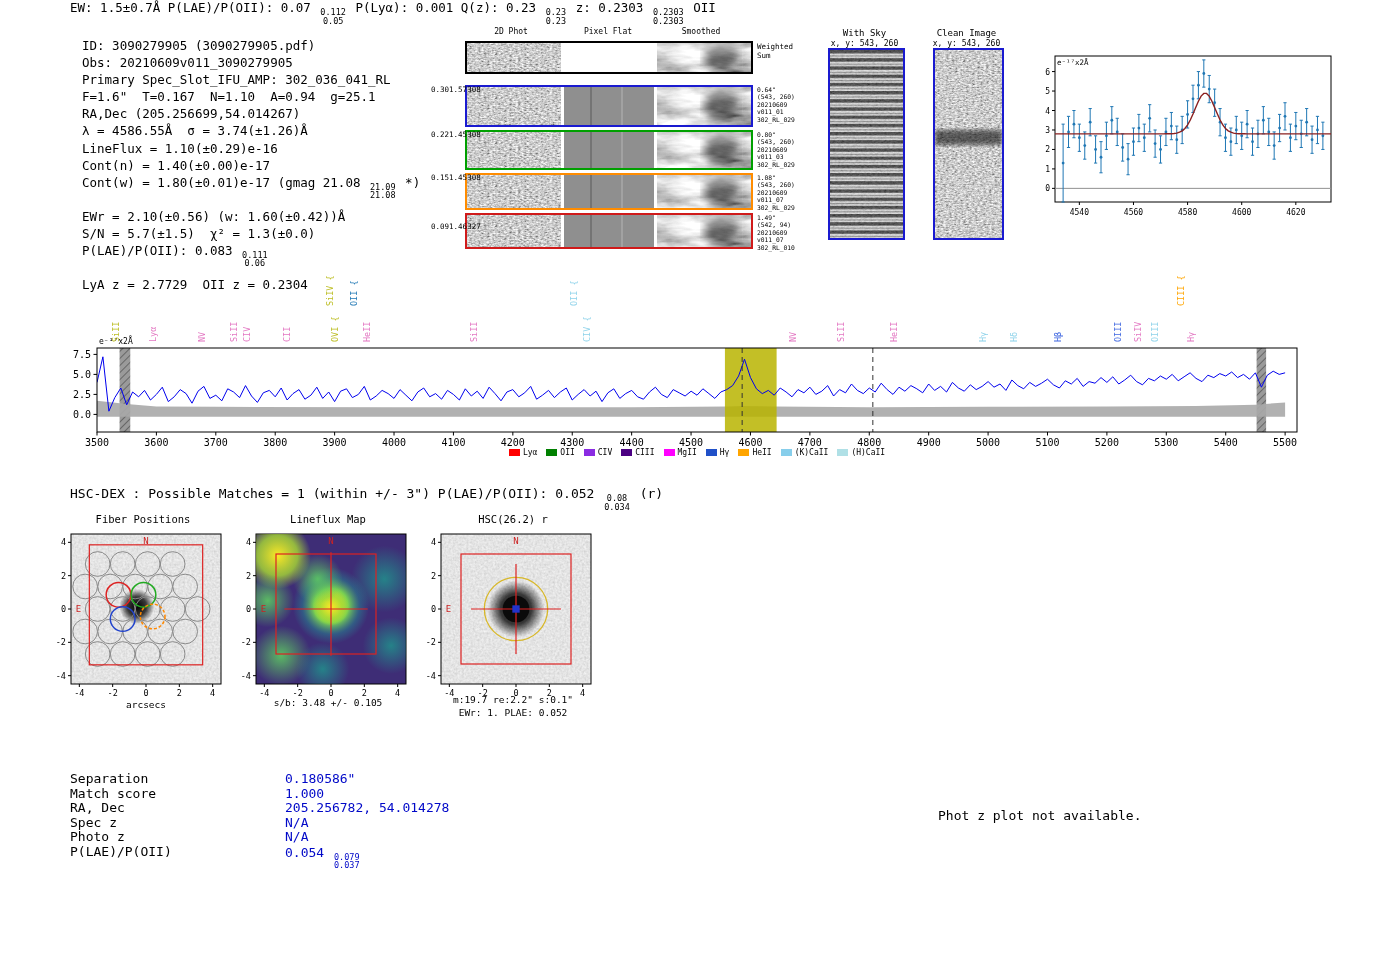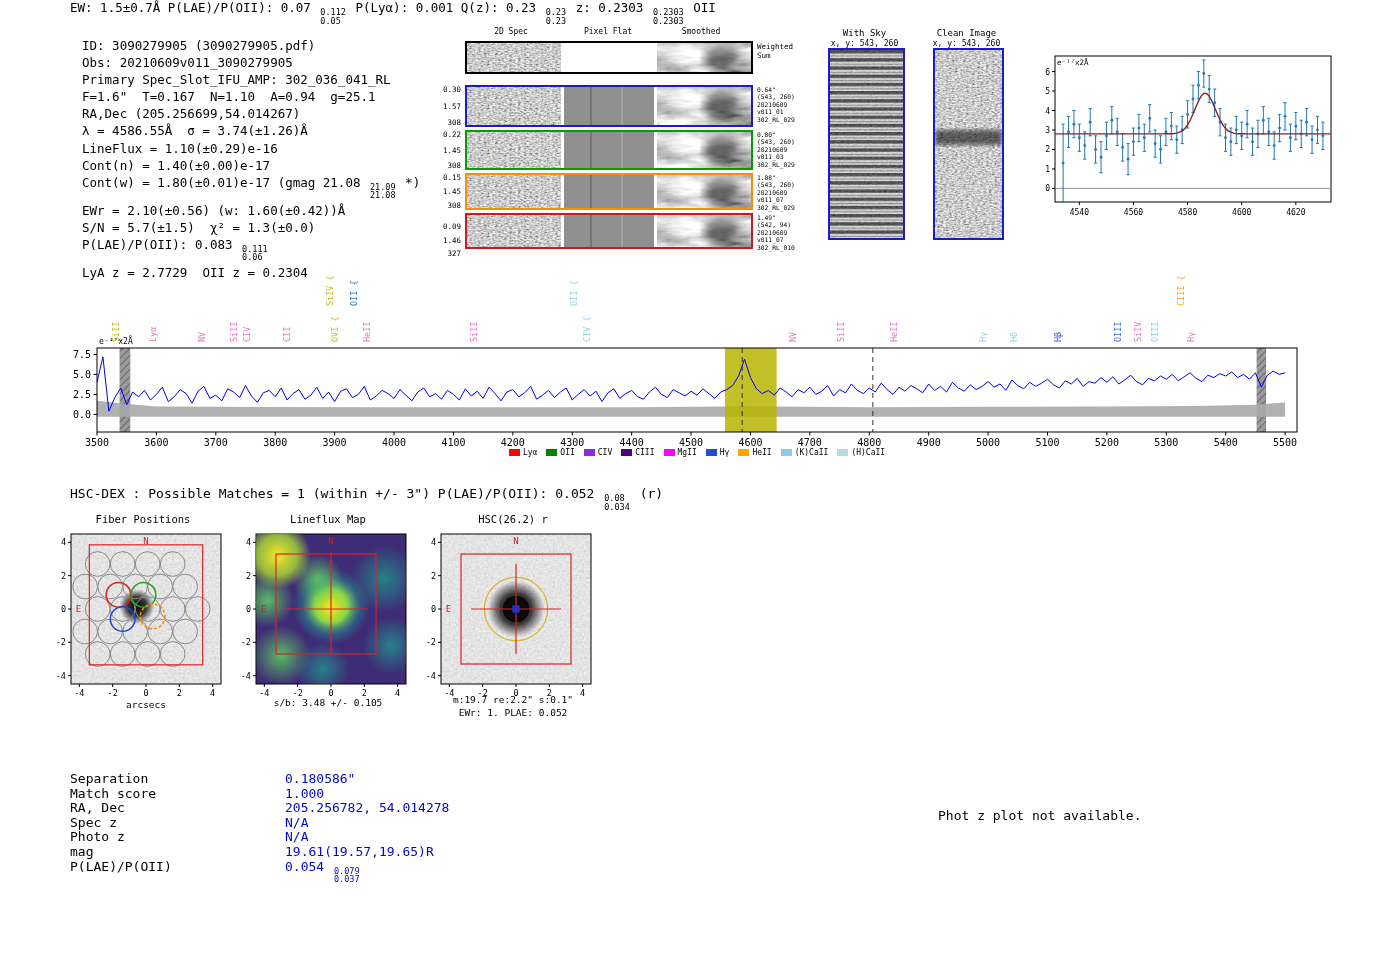--- a/index.html
+++ b/index.html
@@ -1,29 +1,29 @@
 <!DOCTYPE html>
 <html><head>
 <meta charset="utf-8">
 <style>
   html,body{margin:0;padding:0;}
   body{width:1400px;height:953px;background:#fff;position:relative;overflow:hidden;
        font-family:"DejaVu Sans Mono",monospace;color:#000;}
   .abs{position:absolute;}
   svg text{font-family:"DejaVu Sans Mono",monospace;}
   .frac{display:inline-flex;flex-direction:column;font-size:8.5px;line-height:8.5px;
-        vertical-align:-3px;margin:2px 2px;text-align:left;}
+        vertical-align:-3px;margin:8px 2px;text-align:left;align-items:center;}
   #header{left:0;top:2;width:1260px;display:flex;justify-content:space-between;
           font-size:12.5px;padding:0 69px 0 70px;box-sizing:border-box;}
   #info-block{left:82px;top:37px;font-size:12.5px;line-height:17.1px;white-space:pre;}
   .iline{white-space:pre;}
   .cut-hdr{position:absolute;top:0;font-size:8px;text-align:center;width:94px;}
   .cutrow{position:absolute;left:0;box-sizing:border-box;}
   .cutlab-l{position:absolute;width:30px;text-align:right;font-size:7.5px;
-            display:flex;flex-direction:column;justify-content:space-between;}
+            display:flex;flex-direction:row;justify-content:space-between;}
   .cutlab-r{position:absolute;font-size:6.3px;line-height:7.4px;white-space:pre;}
   .sky-title{position:absolute;font-size:9px;text-align:center;}
   .sky-coord{position:absolute;font-size:8px;text-align:center;}
   #hscdex{left:70px;top:486px;font-size:13px;}
   .panel-title{position:absolute;font-size:10.5px;text-align:center;width:180px;}
   .panel-cap{position:absolute;font-size:9.5px;text-align:center;width:200px;}
   #spec-legend{position:absolute;left:97px;top:448px;width:1200px;display:flex;
                justify-content:center;gap:9px;font-size:8px;align-items:center;}
   .leg{display:flex;align-items:center;gap:3px;}
   .leg .sw{width:11px;height:7px;display:inline-block;}
@@ -119,21 +119,21 @@
         <span>0.23</span>
       </span>  z: 0.2303 <span class="frac">
         <span>0.2303</span>
         <span>0.2303</span>
       </span> OII</span>
 </div>
 
 <div id="info-block" class="abs"><div class="iline">ID: 3090279905 (3090279905.pdf)</div><div class="iline">Obs: 20210609v011_3090279905</div><div class="iline">Primary Spec_Slot_IFU_AMP: 302_036_041_RL</div><div class="iline">F=1.6"  T=0.167  N=1.10  A=0.94  g=25.1</div><div class="iline">RA,Dec (205.256699,54.014267)</div><div class="iline">λ = 4586.55Å  σ = 3.74(±1.26)Å</div><div class="iline">LineFlux = 1.10(±0.29)e-16</div><div class="iline">Cont(n) = 1.40(±0.00)e-17</div><div class="iline">Cont(w) = 1.80(±0.01)e-17 (gmag 21.08 <span class="frac"><span>21.09</span><span>21.08</span></span> *)</div><div class="iline">EWr = 2.10(±0.56) (w: 1.60(±0.42))Å</div><div class="iline">S/N = 5.7(±1.5)  χ² = 1.3(±0.0)</div><div class="iline">P(LAE)/P(OII): 0.083 <span class="frac"><span>0.111</span><span>0.06</span></span></div><div class="iline">LyA z = 2.7729  OII z = 0.2304</div></div>
 
 <div id="cutouts" class="abs" style="left:465px;top:27px;width:360px;height:230px;">
-    <div class="cut-hdr" style="left: -1px;">2D Spec</div>
+    <div class="cut-hdr" style="left: -1px;">2D Phot</div>
     <div class="cut-hdr" style="left: 96px;">Pixel Flat</div>
     <div class="cut-hdr" style="left: 189px;">Smoothed</div>
     <div class="cutrow" style="top: 14px; width: 288px; height: 33px; border: 2px solid rgb(0, 0, 0);"><svg width="284" height="29">
         <rect x="0" y="0" width="94" height="29" fill="#909090" filter="url(#nfine)"></rect>
         <rect x="97" y="0" width="90" height="29" fill="#ffffff"></rect>
         <rect x="190" y="0" width="94" height="29" fill="#909090" filter="url(#nsmooth)"></rect>
         <ellipse cx="253.92000000000002" cy="14.5" rx="16.919999999999998" ry="13.05" fill="#000" opacity="0.45" filter="url(#blur4)"></ellipse>
         <ellipse cx="216.32" cy="13.05" rx="14.1" ry="11.600000000000001" fill="#fff" opacity="0.3" filter="url(#blur4)"></ellipse>
       </svg></div>
     <div class="cutlab-r" style="left: 292px; top: 15px; font-size: 7.5px; line-height: 9px;">Weighted
@@ -756,24 +756,20 @@
     </div>
     <div class="mrow">
       <span class="ml">Spec z</span>
       <span class="mv">N/A</span>
     </div>
     <div class="mrow">
       <span class="ml">Photo z</span>
       <span class="mv">N/A</span>
     </div>
     <div class="mrow">
-      <span class="ml">mag</span>
-      <span class="mv">19.61(19.57,19.65)R</span>
-    </div>
-    <div class="mrow">
       <span class="ml">P(LAE)/P(OII)</span>
       <span class="mv">0.054 <span class="frac">
           <span>0.079</span>
           <span>0.037</span>
         </span></span>
     </div>
   </div>
 
 <div id="photz" class="abs">Phot z plot not available.</div>
 

